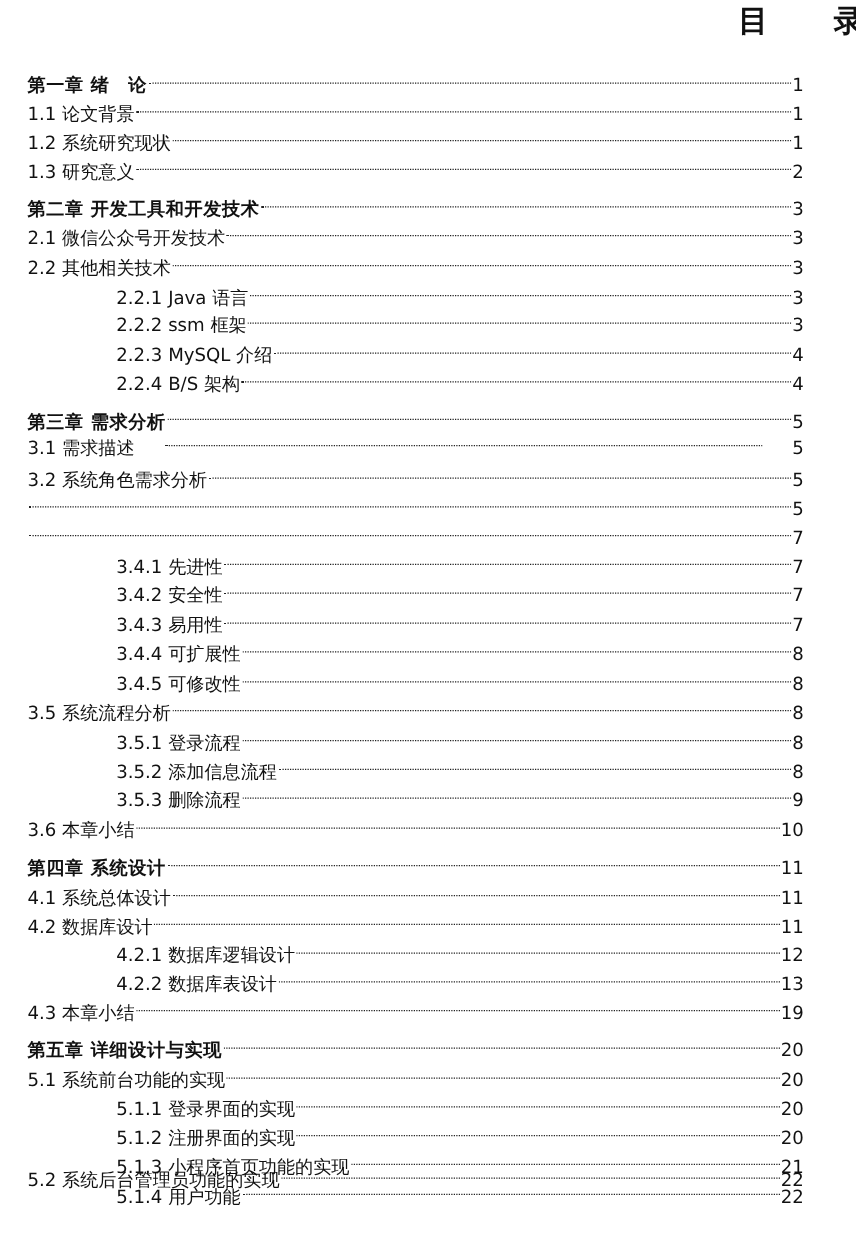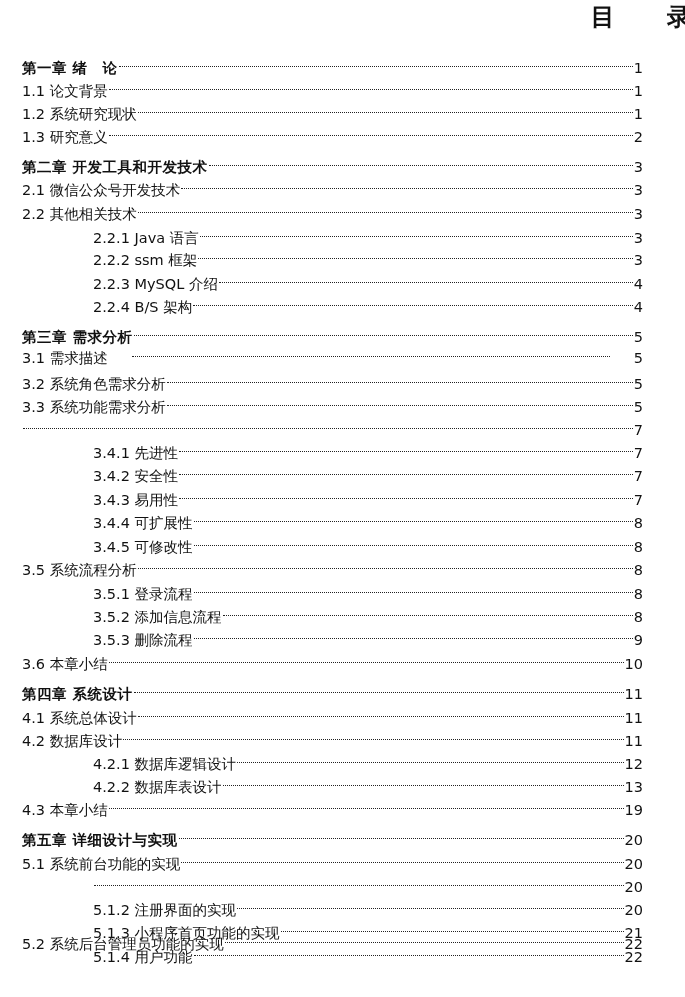--- a/index.html
+++ b/index.html
@@ -90,21 +90,20 @@
       <span class="label">3.1 需求描述</span>
       <span class="leader"></span>
       <span class="page">5</span>
     </div>
     <div class="row l2" style="top: 366px; position: absolute;">
       <span class="label">3.2 系统角色需求分析</span>
       <span class="leader"></span>
       <span class="page">5</span>
     </div>
     <div class="row l2" style="top: 389px; position: absolute;">
-      <span class="label">3.3 系统功能需求分析</span>
       <span class="leader"></span>
       <span class="page">5</span>
     </div>
     <div class="row l2" style="top: 412px; position: absolute;">
       <span class="leader"></span>
       <span class="page">7</span>
     </div>
     <div class="row l3" style="top: 435px; position: absolute;">
       <span class="label">3.4.1 先进性</span>
       <span class="leader"></span>
@@ -189,20 +188,21 @@
       <span class="label">第五章 详细设计与实现</span>
       <span class="leader"></span>
       <span class="page">20</span>
     </div>
     <div class="row l2" style="top: 846px; position: absolute;">
       <span class="label">5.1 系统前台功能的实现</span>
       <span class="leader"></span>
       <span class="page">20</span>
     </div>
     <div class="row l3" style="top: 869px; position: absolute;">
+      <span class="label">5.1.1 登录界面的实现</span>
       <span class="leader"></span>
       <span class="page">20</span>
     </div>
     <div class="row l3" style="top: 892px; position: absolute;">
       <span class="label">5.1.2 注册界面的实现</span>
       <span class="leader"></span>
       <span class="page">20</span>
     </div>
     <div class="row l3" style="top: 915px; position: absolute;">
       <span class="label">5.1.3 小程序首页功能的实现</span>

